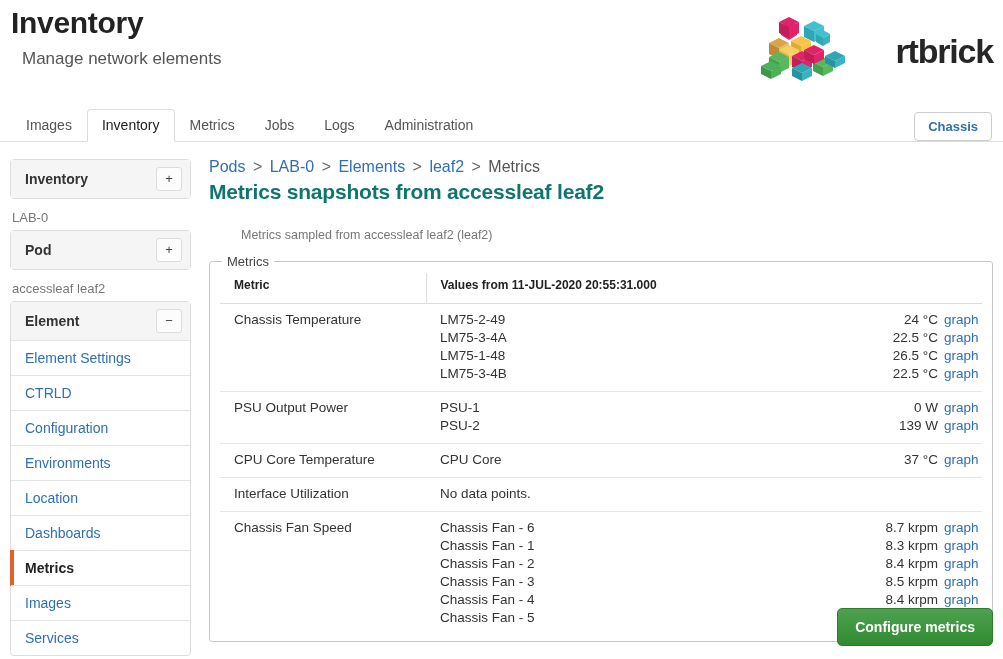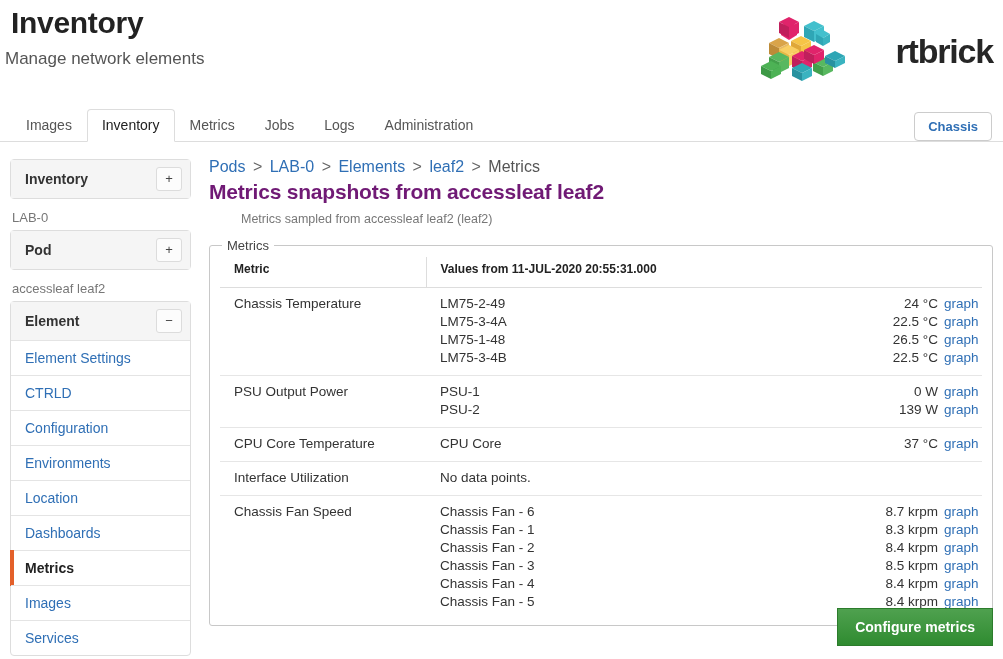--- a/index.html
+++ b/index.html
@@ -15,21 +15,21 @@
   }
 
   
   #page-header { position: relative; height: 98px; }
   #app-title {
     position: absolute; left: 11px; top: 6px;
     font-size: 30px; font-weight: bold; color: #222222;
     letter-spacing: -0.3px;
   }
   #app-subtitle {
-    position: absolute; left: 5px; top: 49px;
+    position: absolute; left: 22px; top: 49px;
     font-size: 17px; color: #555555;
   }
   #brand { position: absolute; right: 10px; top: 16px; display: flex; align-items: center; gap: 43px; }
   #brand-mark { width: 92px; height: 66px; display: block; }
   #brand-word {
     font-size: 34px; font-weight: bold; color: #262626;
     letter-spacing: -1.2px; margin-left: 4px; margin-top: 4px;
   }
 
   
@@ -93,22 +93,22 @@
     content: ""; position: absolute; left: -1px; top: -1px; bottom: -1px;
     width: 4px; background: #e3602a;
   }
 
   
   #main { position: absolute; left: 209px; top: 158px; width: 784px; }
   #breadcrumb { font-size: 16px; color: #555555; margin-bottom: 4px; }
   #breadcrumb a { color: #2f6fb5; text-decoration: none; cursor: pointer; }
   #breadcrumb .sep { color: #666666; margin: 0 3px; }
   #page-title {
-    font-size: 21px; font-weight: bold; color: #701a75;
-    margin: 0 0 8px 0; letter-spacing: -0.2px;
+    font-size: 21px; font-weight: bold; color: #0f766e;
+    margin: 0 0 24px 0; letter-spacing: -0.2px;
   }
   #page-desc { font-size: 12.5px; color: #777777; margin-bottom: 12px; margin-left: 32px; }
 
   fieldset#metrics-fieldset {
     border: 1px solid #c8c8c8; border-radius: 3px;
     margin: 0; padding: 4px 10px 6px 10px;
   }
   fieldset#metrics-fieldset > legend {
     font-size: 13px; color: #444444; padding: 0 5px; margin-left: 2px;
   }
@@ -139,21 +139,21 @@
   }
   .no-data { line-height: 18px; }
 
   #metrics-footer {
     position: absolute; right: 0; top: 450px;
     display: flex; justify-content: flex-end; width: 100%;
   }
   #configure-metrics-button {
     padding: 10px 17px; font-size: 14px; font-weight: bold;
     color: #ffffff; background: linear-gradient(#4fa14f, #2f8b30);
-    border: 1px solid #2c7c2c; border-radius: 0; cursor: pointer;
+    border: 1px solid #2c7c2c; border-radius: 5px; cursor: pointer;
   }
 </style>
 </head>
 <body>
 
 <div id="page-header">
   <div id="app-title">Inventory</div>
   <div id="app-subtitle">Manage network elements</div>
 
   <div id="brand">

